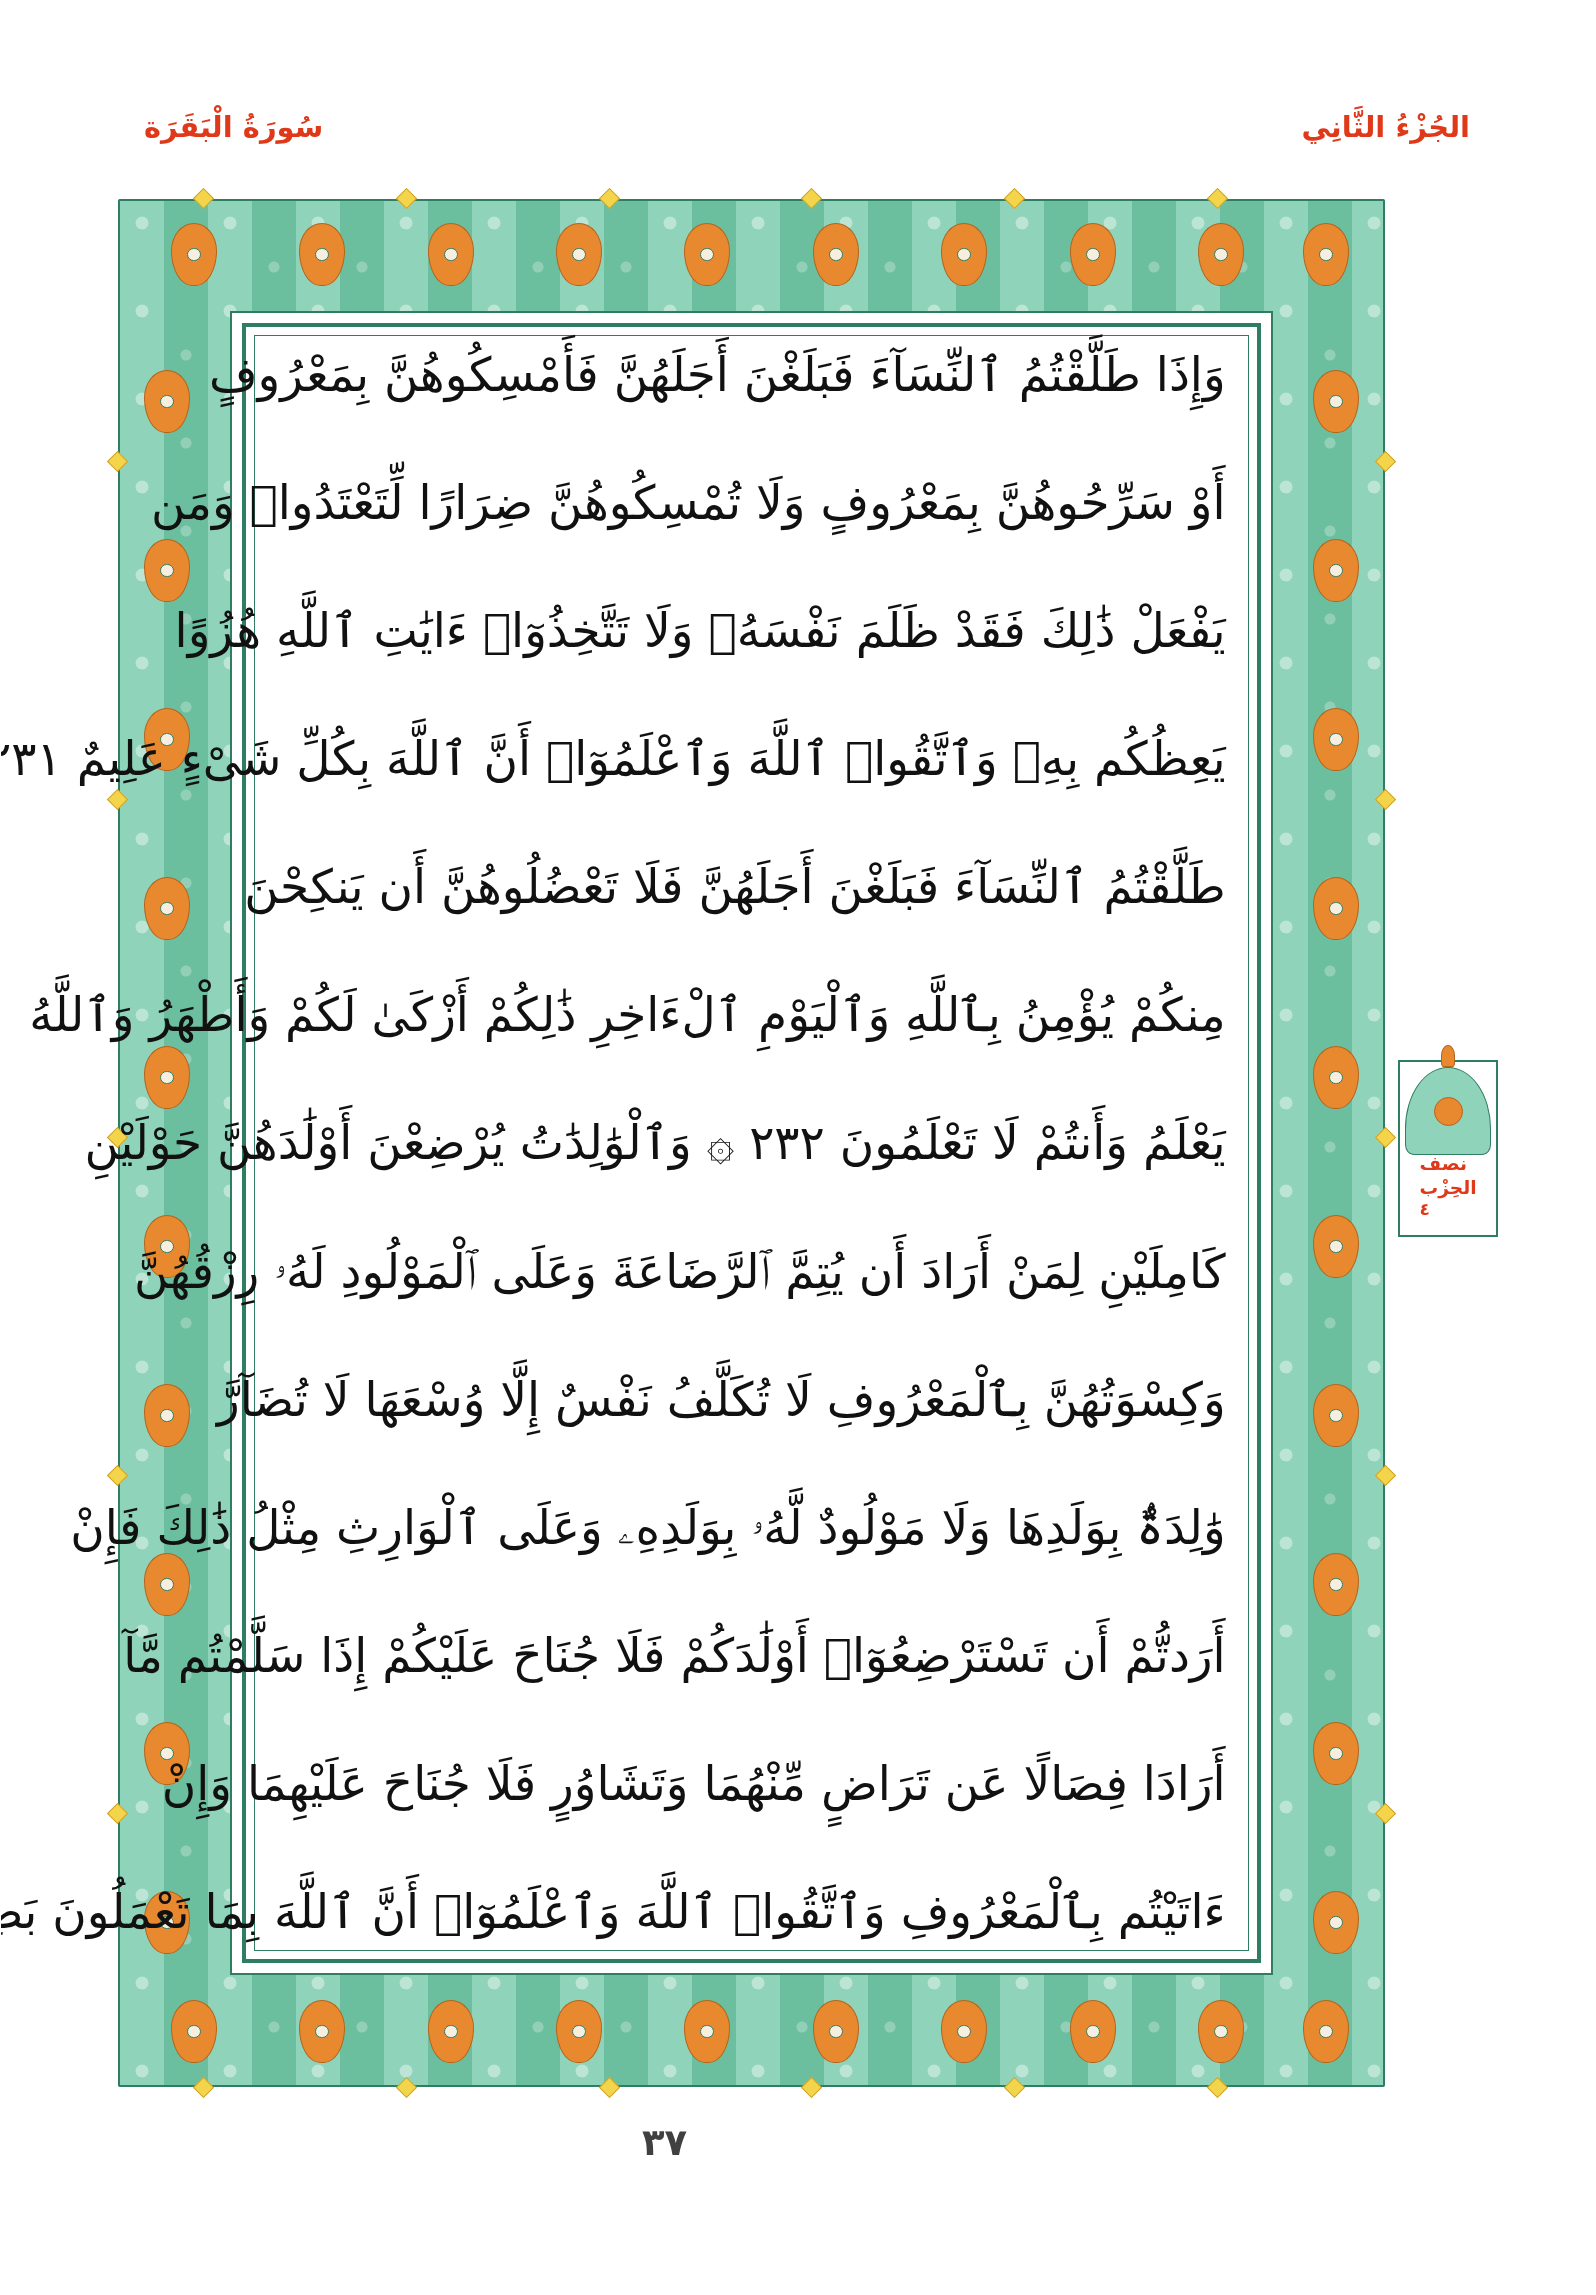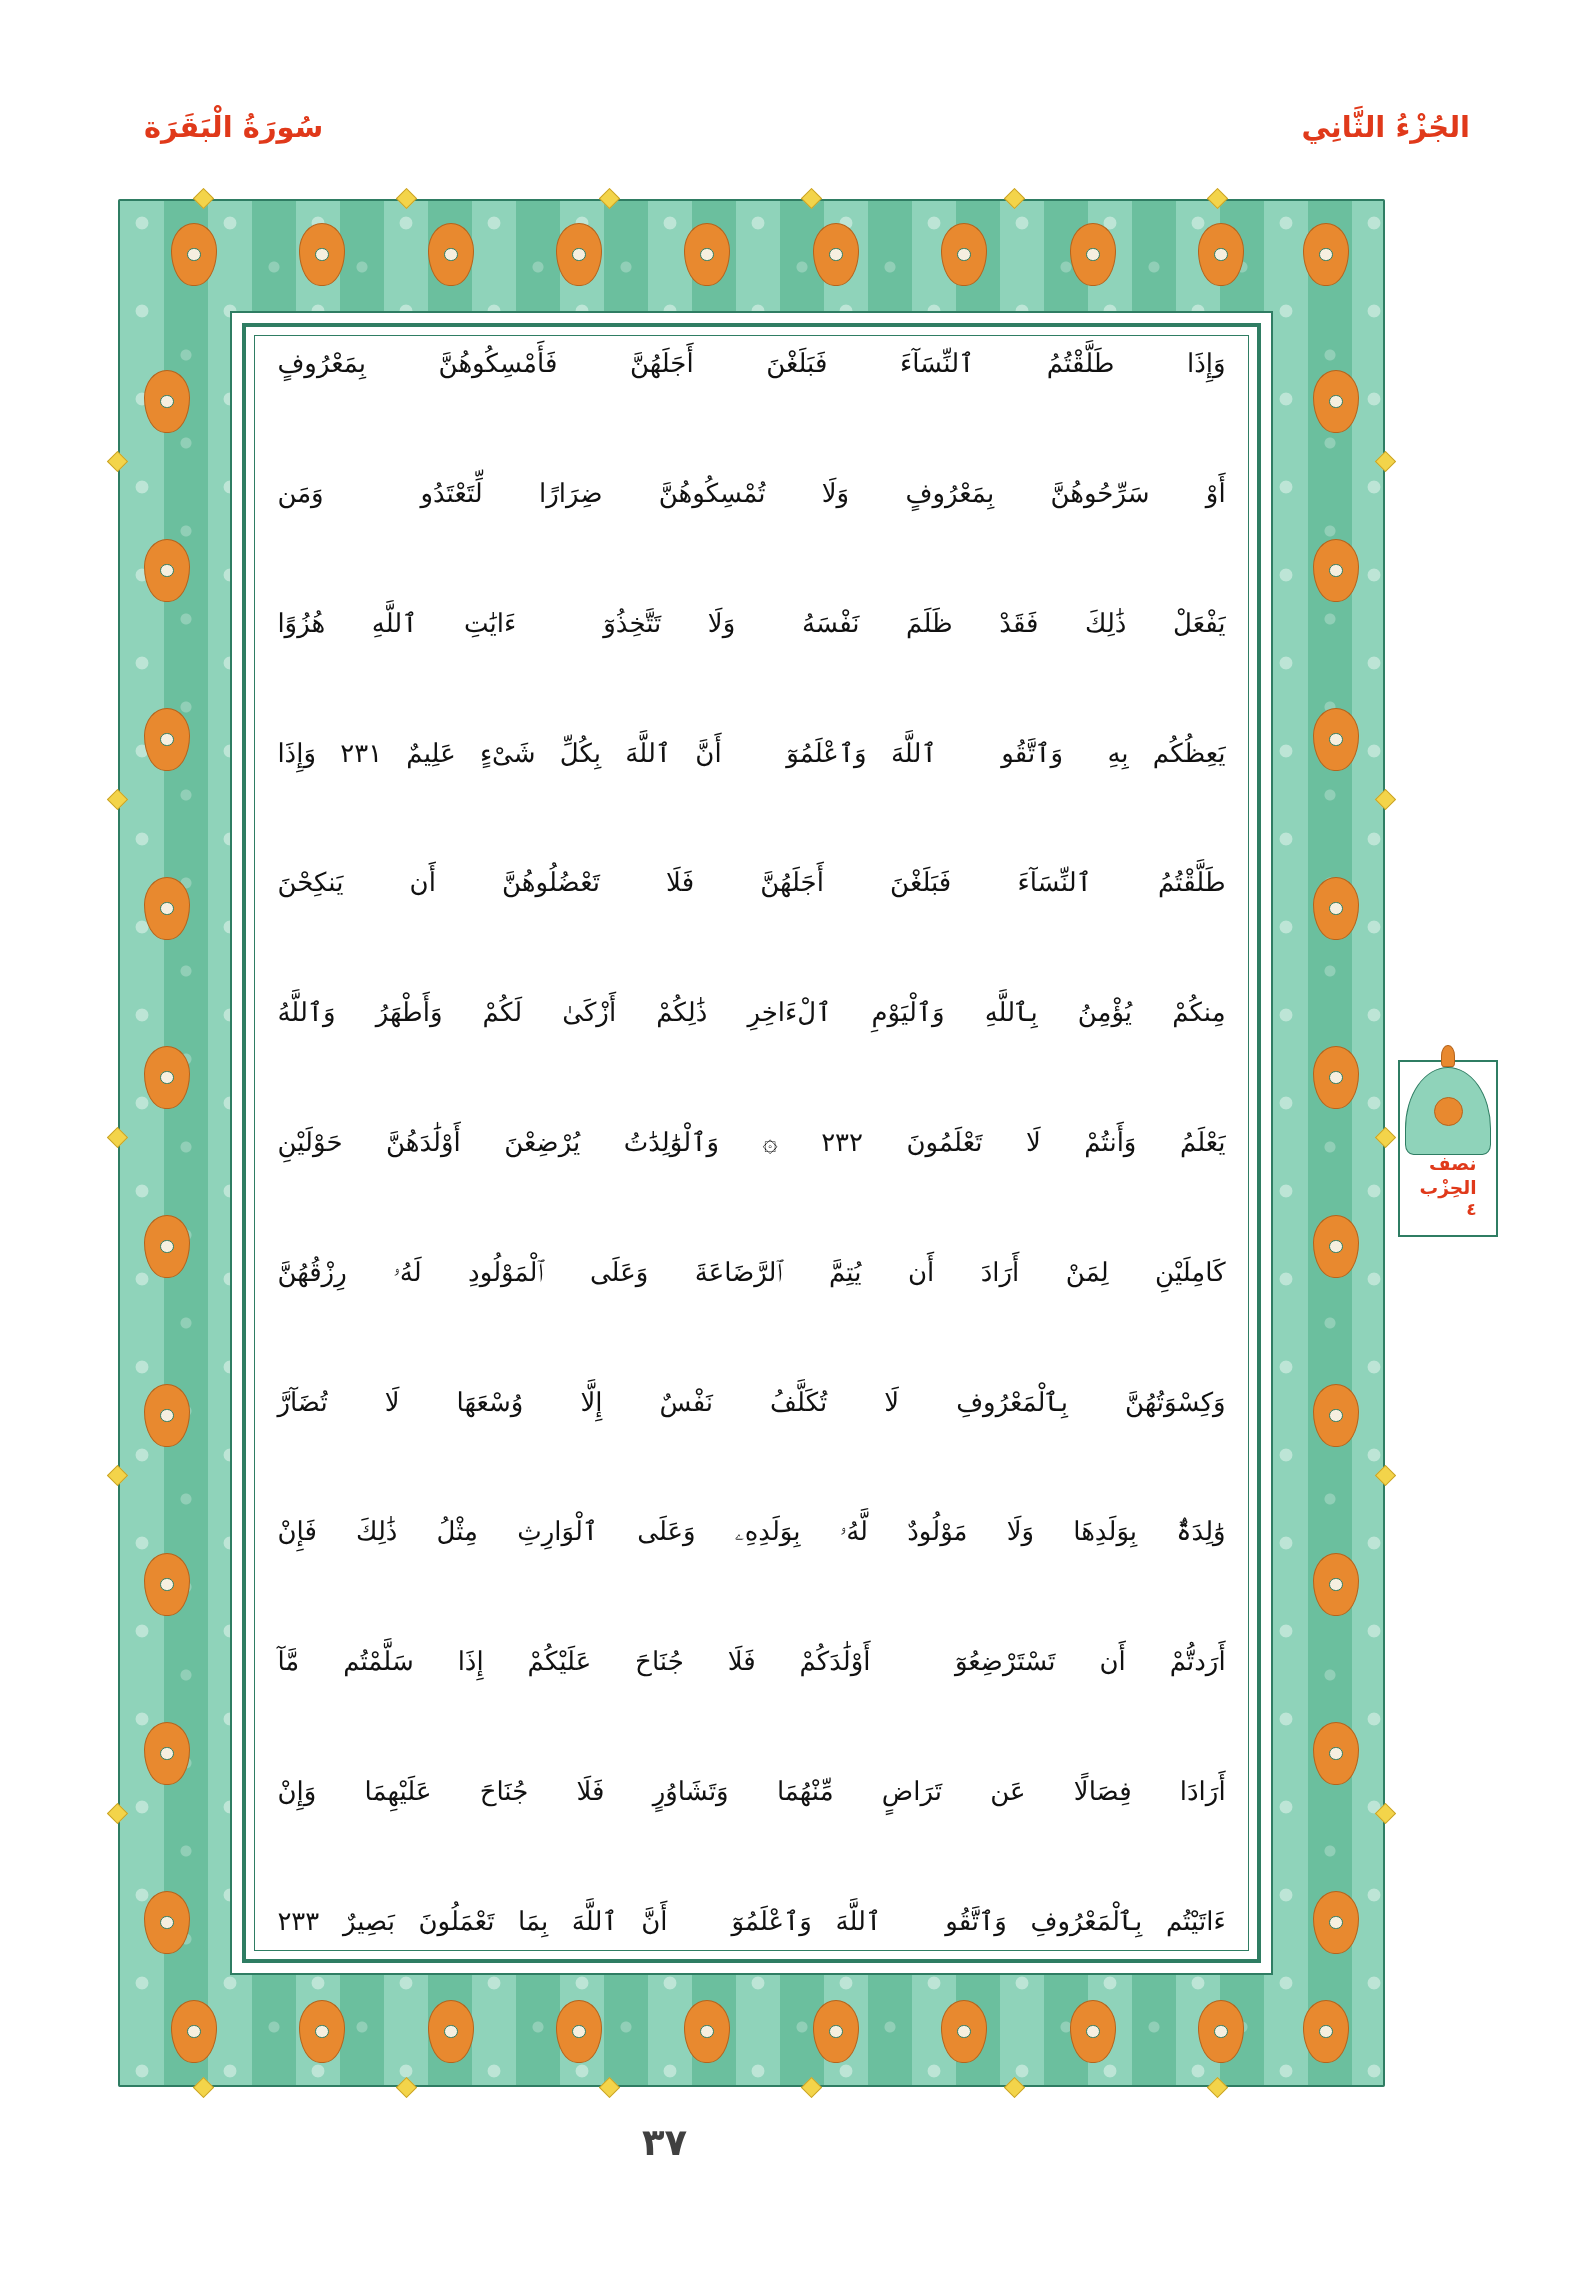--- a/index.html
+++ b/index.html
@@ -161,22 +161,21 @@
     direction: rtl;
     unicode-bidi: isolate;
   }
   .ayah-line > span {
     display: inline-block;
   }
   .line-text {
     width: 100%;
     text-align: justify;
     text-align-last: justify;
-    font-size: 26px;
-    font-family: Liberation Serif, serif;
+    font-size: 47px;
   }
 
   
   .hizb-marker {
     position: absolute;
     top: 1060px;
     left: 1398px;
     width: 100px;
     height: 177px;
     border: 2.5px solid #2f7d63;
@@ -223,21 +222,21 @@
     border: 1.7px solid #b5641d;
     border-radius: 50% 50% 20% 20%;
     box-sizing: border-box;
   }
   .hizb-text {
     position: relative;
     z-index: 2;
     color: #e0391a;
     font-size: 18.6px;
     font-weight: bold;
-    text-align: right;
+    text-align: left;
     line-height: 1.25;
     direction: rtl;
   }
   .hizb-num {
     color: #e0391a;
     font-size: 17px;
     font-weight: bold;
   }
 
   

